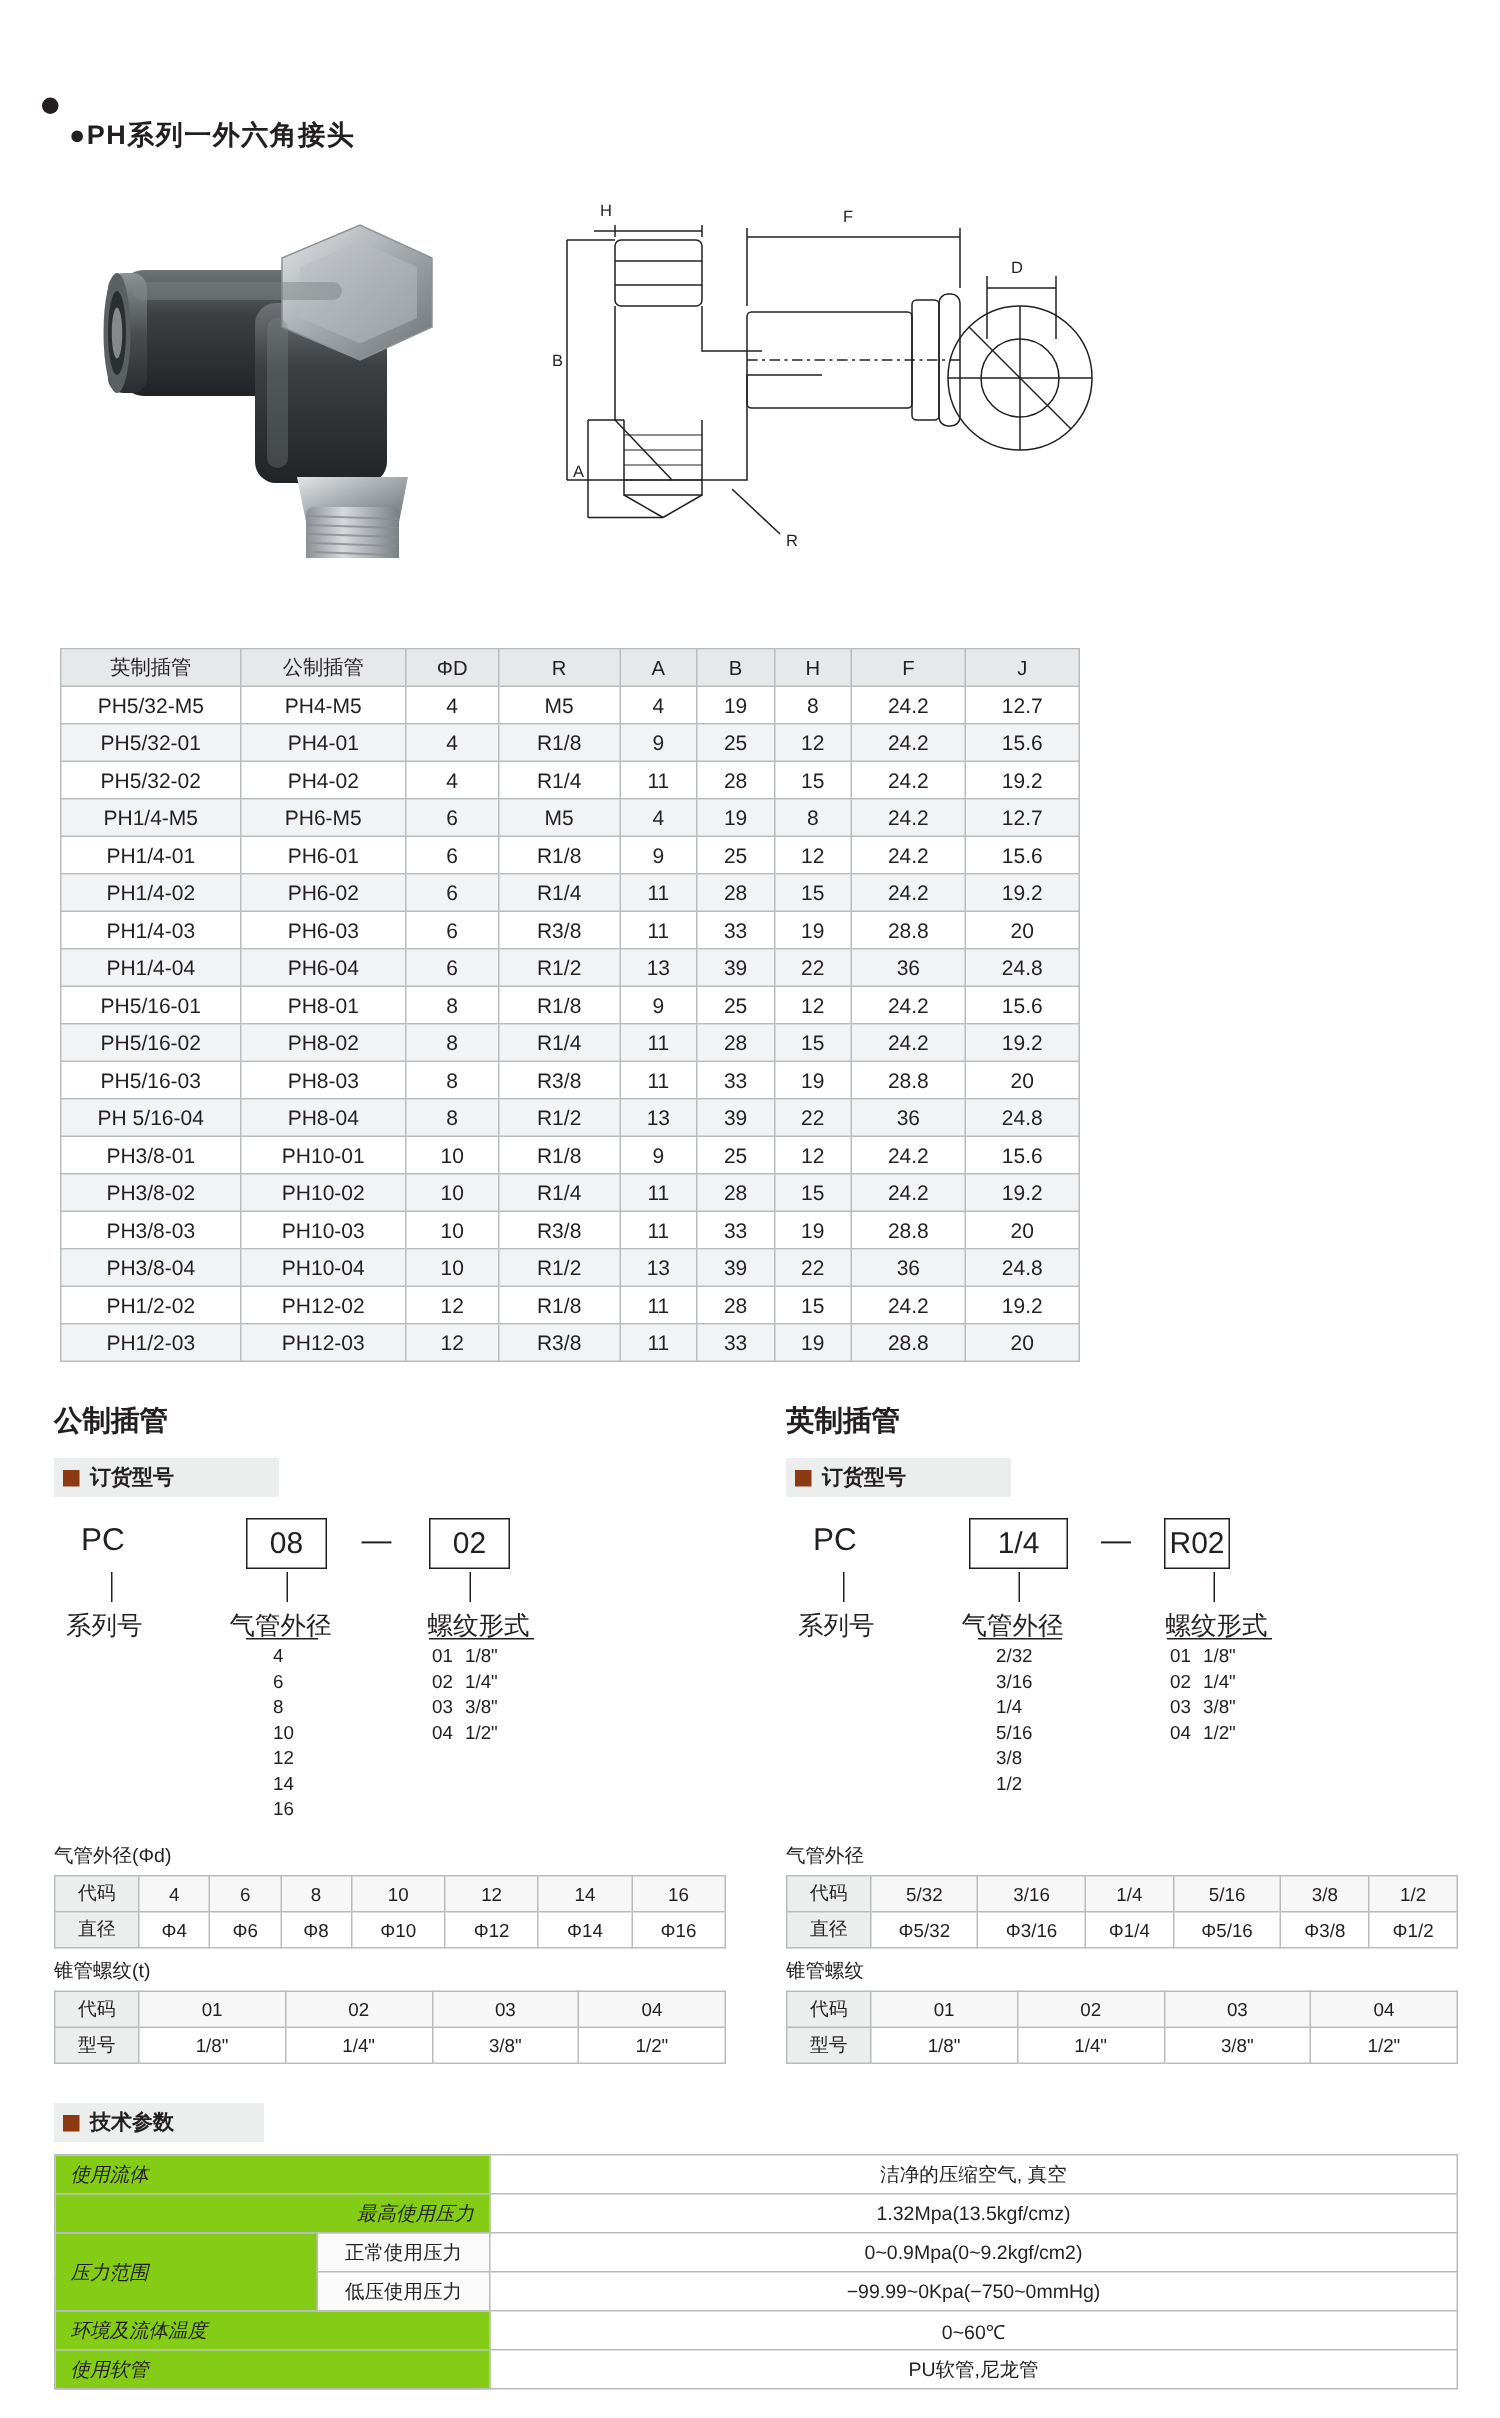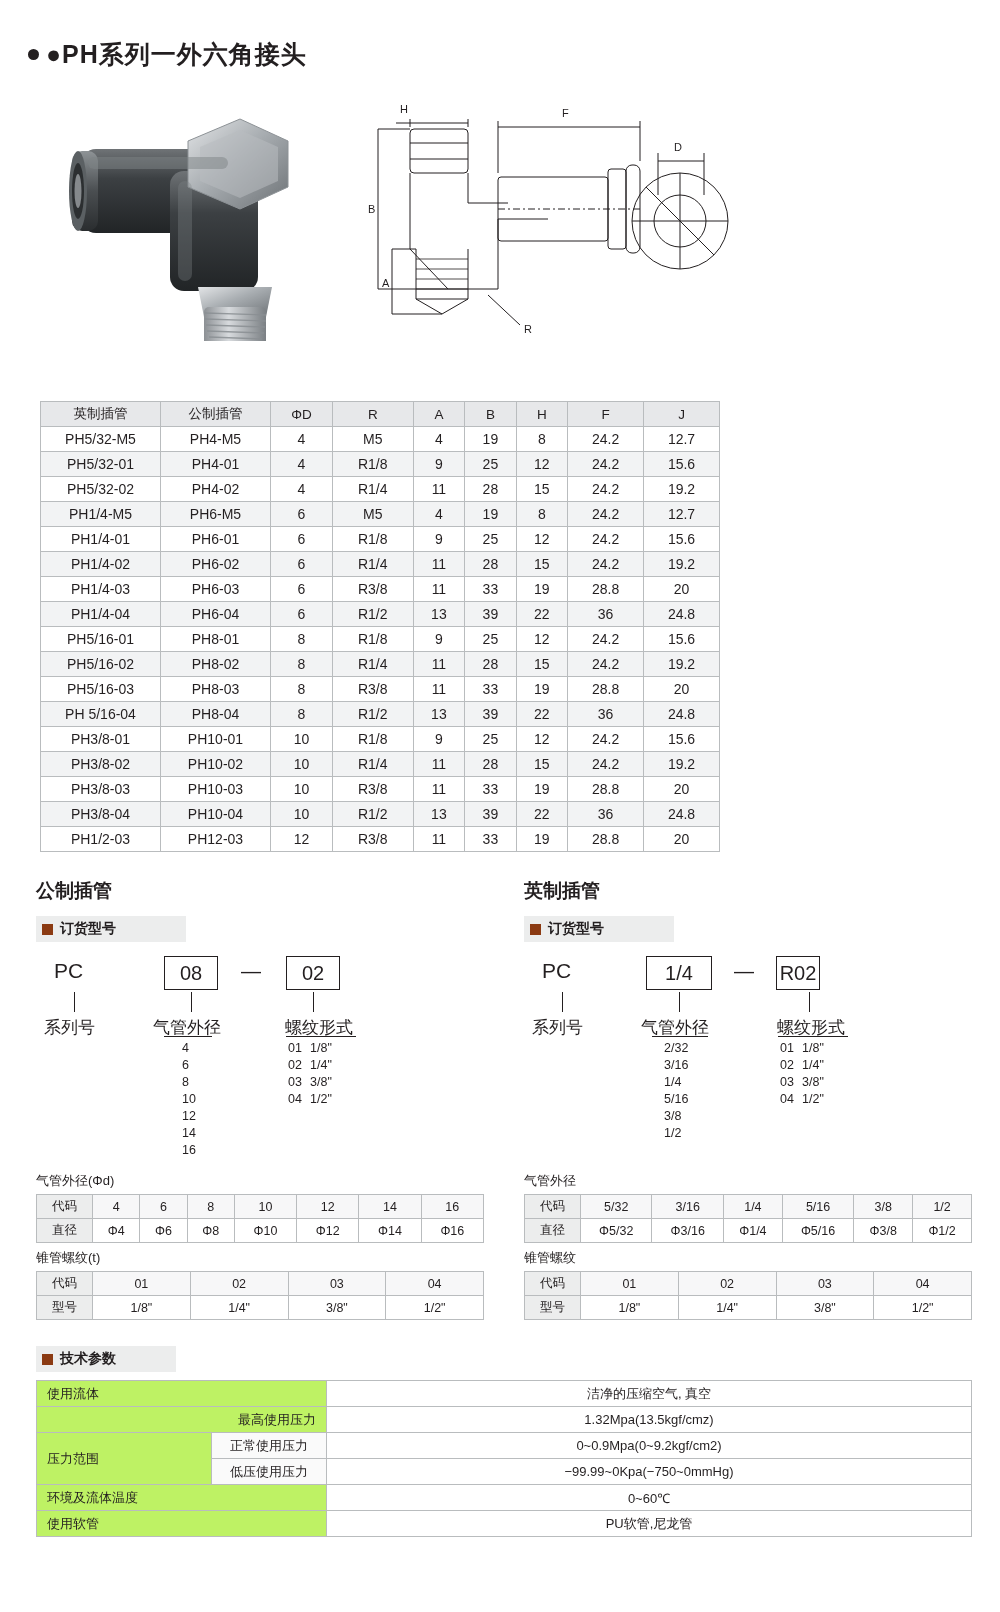--- a/index.html
+++ b/index.html
@@ -14,21 +14,21 @@
     overflow: hidden;
   }
   .page { position: relative; width: 1000px; height: 1612px; padding: 0 28px; }
 
   
   .title-row { display: flex; align-items: center; padding-top: 38px; }
   .bullet-dot {
     width: 11px; height: 11px; border-radius: 50%;
     background: #231f20; margin-right: 7px; flex: 0 0 auto;
   }
-  .title-text { font-size: 25px; font-weight: bold; letter-spacing: 1px; }
+  .title-text { font-size: 18px; font-weight: bold; letter-spacing: 1px; margin-top: 40px; }
 
   
   .product-area { position: relative; height: 300px; margin-top: 18px; }
 
   .photo { position: absolute; left: 30px; top: 22px; width: 270px; height: 230px; }
 
   .drawing { position: absolute; left: 320px; top: 10px; width: 420px; height: 250px; }
   .drawing2 { position: absolute; left: 590px; top: 40px; width: 140px; height: 180px; }
 
   
@@ -85,21 +85,21 @@
   }
   .mini td.hd { background: #eceded; width: 56px; }
   .mini tr:nth-child(1) td:not(.hd) { background: #f7f7f8; }
 
   
   .tech-wrap { margin-top: 26px; padding-left: 8px; width: 944px; }
   .tech { width: 100%; font-size: 13px; }
   .tech td {
     border: 1px solid #b9bcbe; height: 26px; padding: 0 10px;
   }
-  .tech td.k { width: 175px; background: #bef264; }
+  .tech td.k { width: 175px; background: #84cc16; font-style: italic; }
   .tech td.k2 { width: 115px; text-align: center; background: #fafafa; }
   .tech td.v { text-align: center; }
 </style>
 </head>
 <body>
 
 <div class="page">
 
   <div class="title-row">
     <span class="bullet-dot"></span>
@@ -411,20 +411,31 @@
           <td class="colB">PH10-04</td>
           <td>10</td>
           <td>R1/2</td>
           <td>13</td>
           <td>39</td>
           <td>22</td>
           <td>36</td>
           <td>24.8</td>
         </tr>
       <tr>
+          <td class="colA">PH1/2-02</td>
+          <td class="colB">PH12-02</td>
+          <td>12</td>
+          <td>R1/8</td>
+          <td>11</td>
+          <td>28</td>
+          <td>15</td>
+          <td>24.2</td>
+          <td>19.2</td>
+        </tr>
+      <tr>
           <td class="colA">PH1/2-03</td>
           <td class="colB">PH12-03</td>
           <td>12</td>
           <td>R3/8</td>
           <td>11</td>
           <td>33</td>
           <td>19</td>
           <td>28.8</td>
           <td>20</td>
         </tr>

